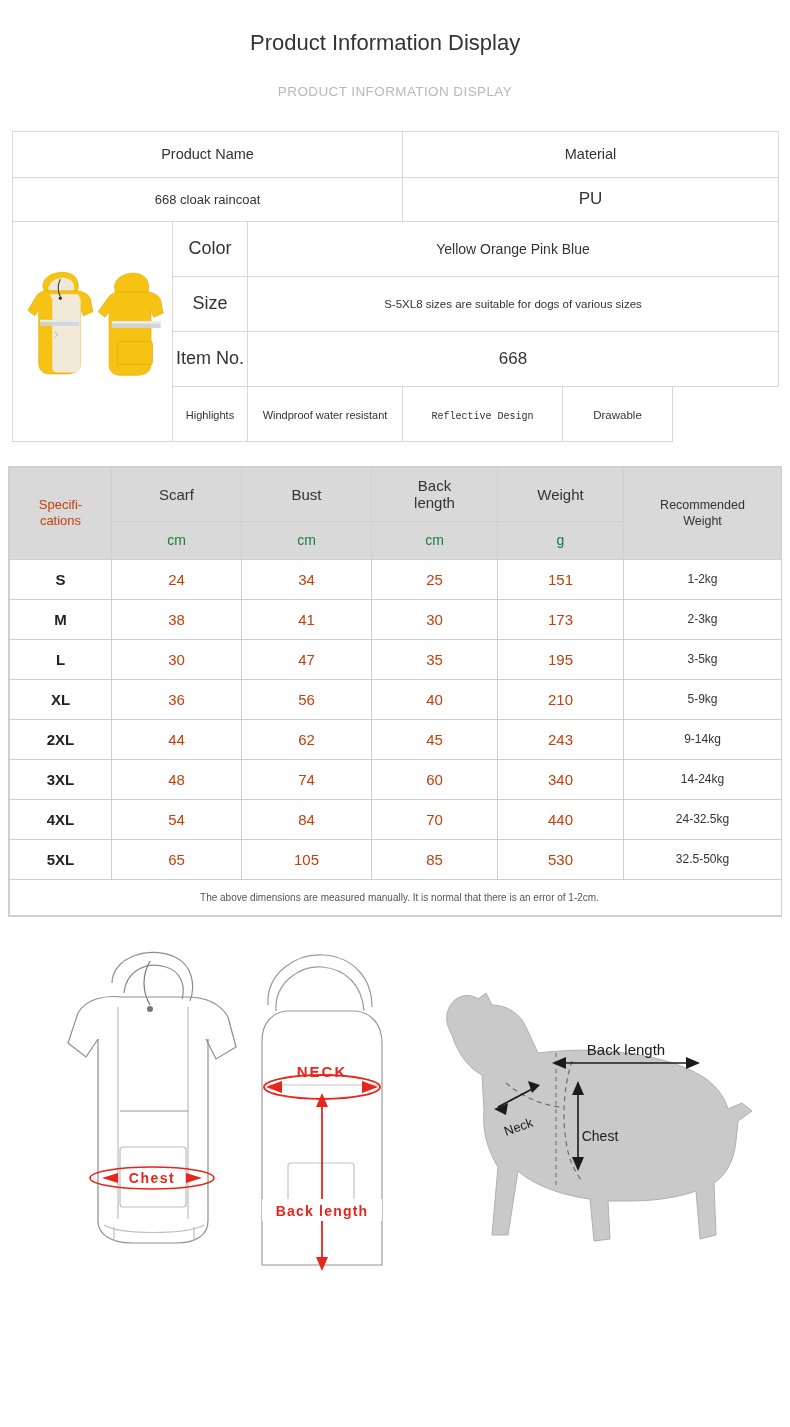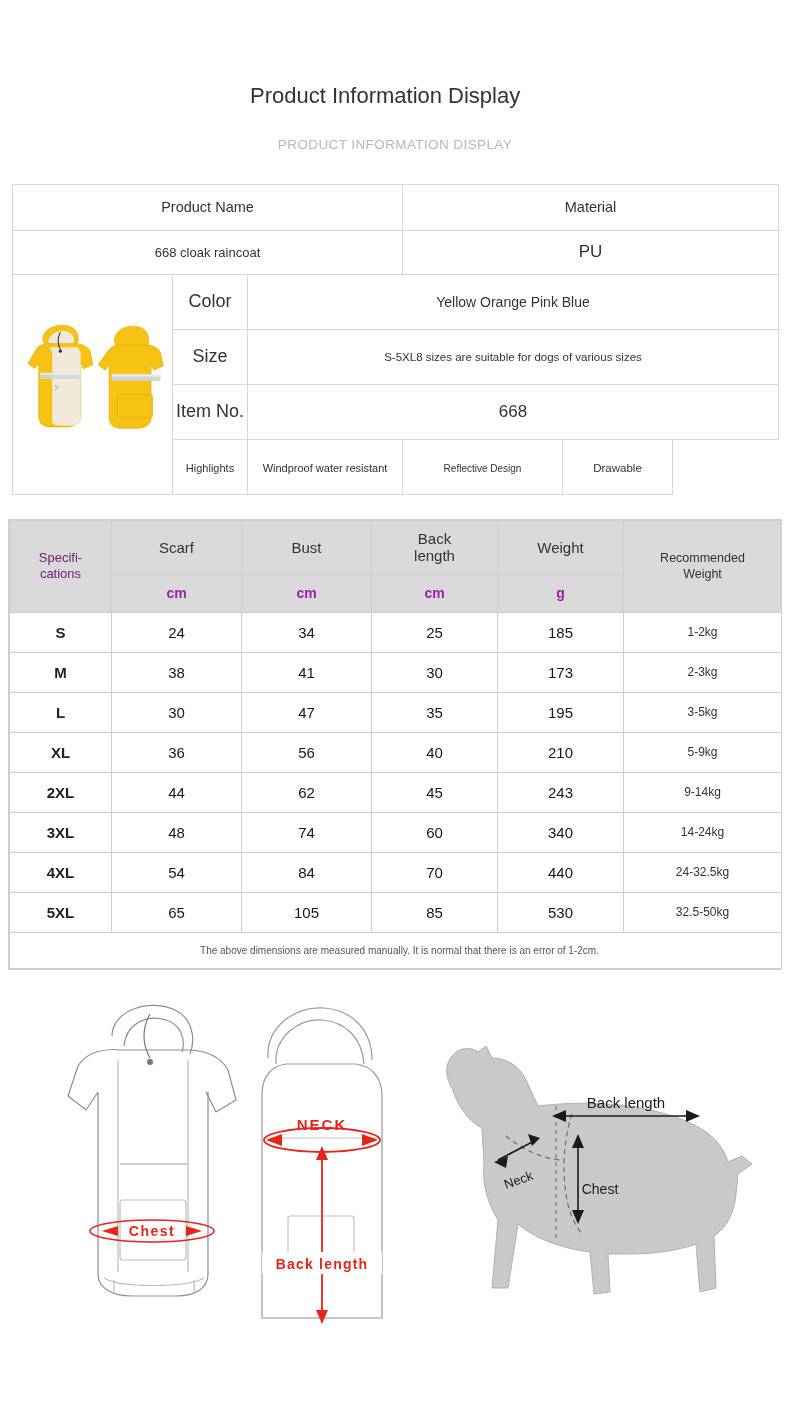--- a/index.html
+++ b/index.html
@@ -6,21 +6,21 @@
   html, body {
     margin: 0; padding: 0;
     width: 790px; height: 1427px;
     background: #ffffff;
     font-family: "Liberation Sans", sans-serif;
     color: #222;
   }
   .page { position: relative; width: 790px; height: 1427px; overflow: hidden; }
 
   
-  .header { padding-top: 81px; text-align: center; }
+  .header { padding-top: 28px; text-align: center; }
   .header h1 {
     margin: 0 auto;
     font-size: 22px;
     font-weight: 400;
     color: #333;
     line-height: 1.35;
     width: 290px;
     text-align: left;
   }
   .header .sub {
@@ -57,25 +57,25 @@
 
   
   .prod-img { width: 100%; height: 200px; display: block; }
 
   
   .spec-wrap { margin: 24px 8px 0 8px; width: 774px; border: 1px solid #cfcfcf; }
   .spec-table { width: 100%; border-collapse: collapse; table-layout: fixed; }
   .spec-table td { border: 1px solid #cfcfcf; text-align: center; vertical-align: middle; }
   .sp-head { background: #d9d9d9; }
   .sp-title { font-size: 15px; color: #333; height: 54px; }
-  .sp-unit { font-size: 14px; font-weight: bold; color: #a21caf; height: 38px; }
-  .sp-spec-label { font-size: 13px; color: #701a75; line-height: 1.25; }
+  .sp-unit { font-size: 14px; font-weight: normal; color: #15803d; height: 38px; }
+  .sp-spec-label { font-size: 13px; color: #c2410c; line-height: 1.25; }
   .sp-rw { font-size: 12.5px; color: #333; line-height: 1.3; }
   .sp-size { font-size: 15px; font-weight: bold; color: #222; }
-  .sp-num { font-size: 15px; color: #0f172a; }
+  .sp-num { font-size: 15px; color: #c2410c; }
   .sp-rec { font-size: 12px; color: #333; }
   .sp-row td { height: 40px; }
   .sp-note { font-size: 10px; color: #555; height: 36px; border-top: 1px solid #cfcfcf; text-align:center;padding-left:9px; }
 
   
   .diagram { position: relative; margin-top: 18px; width: 790px; height: 350px; }
   .diagram svg { display: block; }
 </style>
 </head>
 <body>
@@ -144,21 +144,21 @@
         <td class="val-xl row-h" colspan="4">668</td>
       </tr>
       <tr>
         <td class="row-h">
           <span class="hl-label">Highlights</span>
         </td>
         <td class="row-h">
           <span style="font-size:11px;line-height:1.25;display:inline-block;">Windproof water resistant</span>
         </td>
         <td class="row-h">
-          <span style="font-size:10px;">Reflective Design</span>
+          <span style="font-size:10px;font-family:Liberation Mono, monospace;">Reflective Design</span>
         </td>
         <td class="row-h">
           <span style="font-size:11.5px;">Drawable</span>
         </td>
       </tr>
     </tbody>
   </table>
 
   <div class="spec-wrap">
     <table class="spec-table">
@@ -184,21 +184,21 @@
           <td class="sp-unit">cm</td>
           <td class="sp-unit">cm</td>
           <td class="sp-unit">g</td>
         </tr>
 
         <tr class="sp-row">
           <td class="sp-size">S</td>
           <td class="sp-num">24</td>
           <td class="sp-num">34</td>
           <td class="sp-num">25</td>
-          <td class="sp-num">185</td>
+          <td class="sp-num">151</td>
           <td class="sp-rec">1-2kg</td>
         </tr>
         <tr class="sp-row">
           <td class="sp-size">M</td>
           <td class="sp-num">38</td>
           <td class="sp-num">41</td>
           <td class="sp-num">30</td>
           <td class="sp-num">173</td>
           <td class="sp-rec">2-3kg</td>
         </tr>

